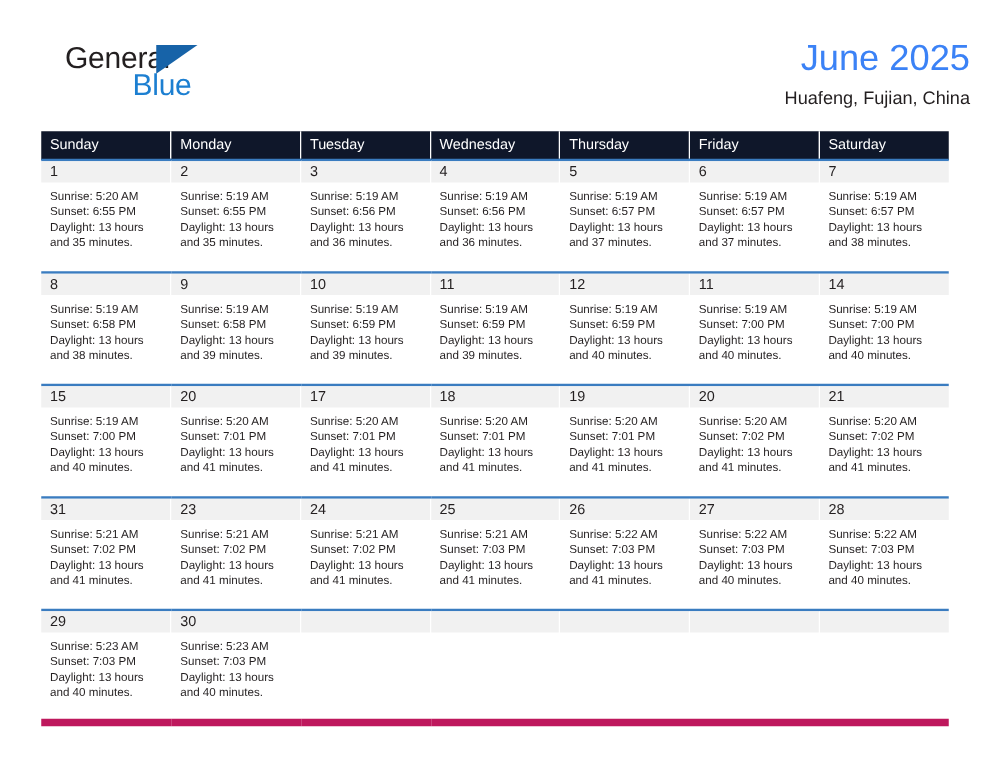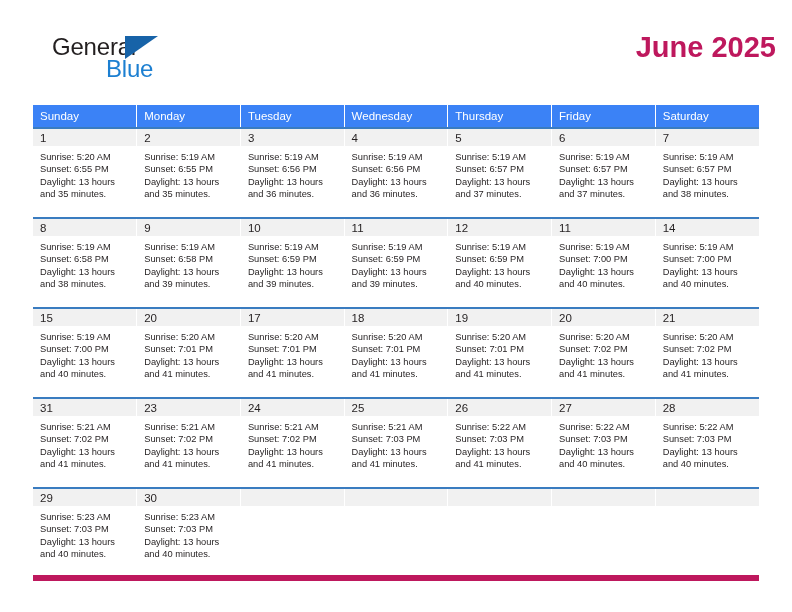--- a/index.html
+++ b/index.html
@@ -68,22 +68,22 @@
   }
 
   .title-block {
     position: absolute;
     right: 35px;
     top: 30px;
     text-align: right;
   }
   .cal-title {
     font-size: 29px;
-    font-weight: bold;
-    color: #be185d;
+    font-weight: normal;
+    color: #3b82f6;
     line-height: 34px;
     white-space: nowrap;
   }
   .cal-subtitle {
     margin-top: 6px;
     font-size: 14.5px;
     color: #231f20;
     line-height: 18px;
     white-space: nowrap;
   }
@@ -92,21 +92,21 @@
   .calendar {
     position: absolute;
     left: 33px;
     top: 105px;
     width: 726px;
     border-collapse: collapse;
     table-layout: fixed;
   }
 
   .calendar th {
-    background: #3b82f6;
+    background: #0f172a;
     color: #ffffff;
     font-size: 11.5px;
     font-weight: normal;
     text-align: left;
     padding: 5px 0 5px 7px;
     height: 20px;
     box-sizing: border-box;
     border-right: 1px solid #ffffff;
     vertical-align: middle;
   }
@@ -165,20 +165,21 @@
   <div class="header">
 
     <div class="logo">
       <span class="logo-general">General</span>
       <span class="logo-triangle"></span>
       <span class="logo-blue">Blue</span>
     </div>
 
     <div class="title-block">
       <div class="cal-title">June 2025</div>
+      <div class="cal-subtitle">Huafeng, Fujian, China</div>
     </div>
 
   </div>
 
   <table class="calendar">
     <thead>
       <tr>
         <th>Sunday</th>
         <th>Monday</th>
         <th>Tuesday</th>

